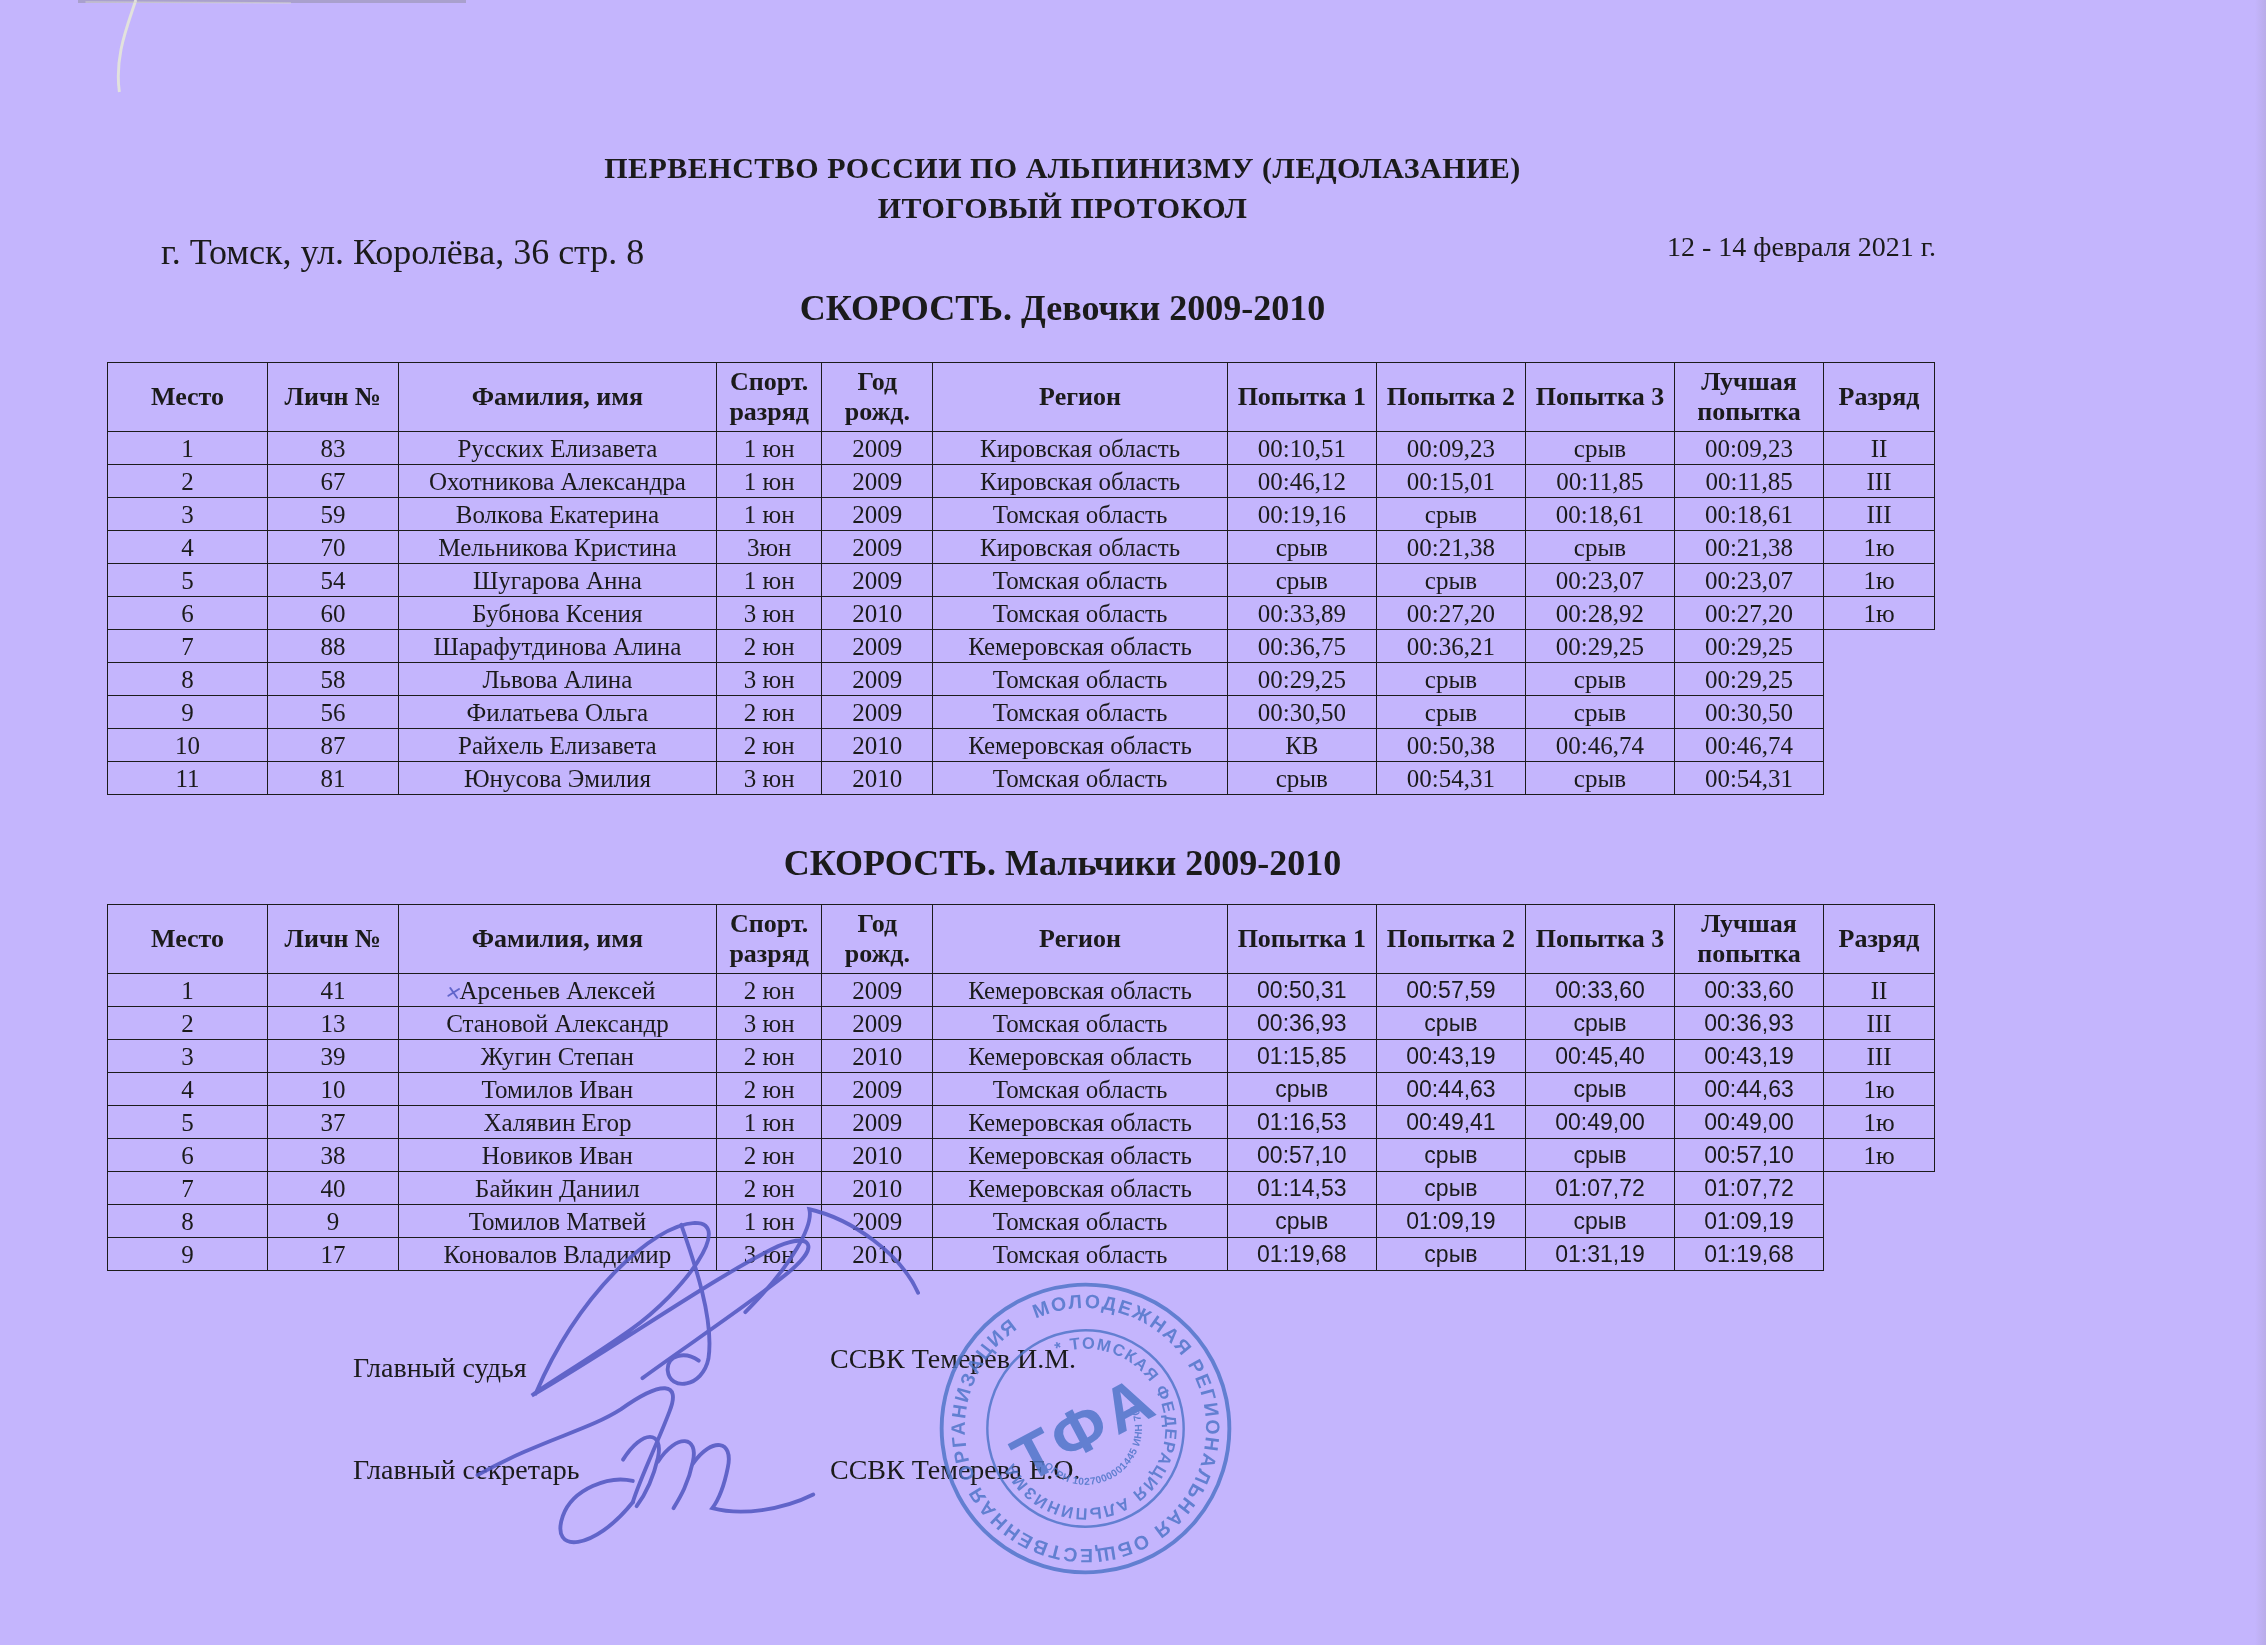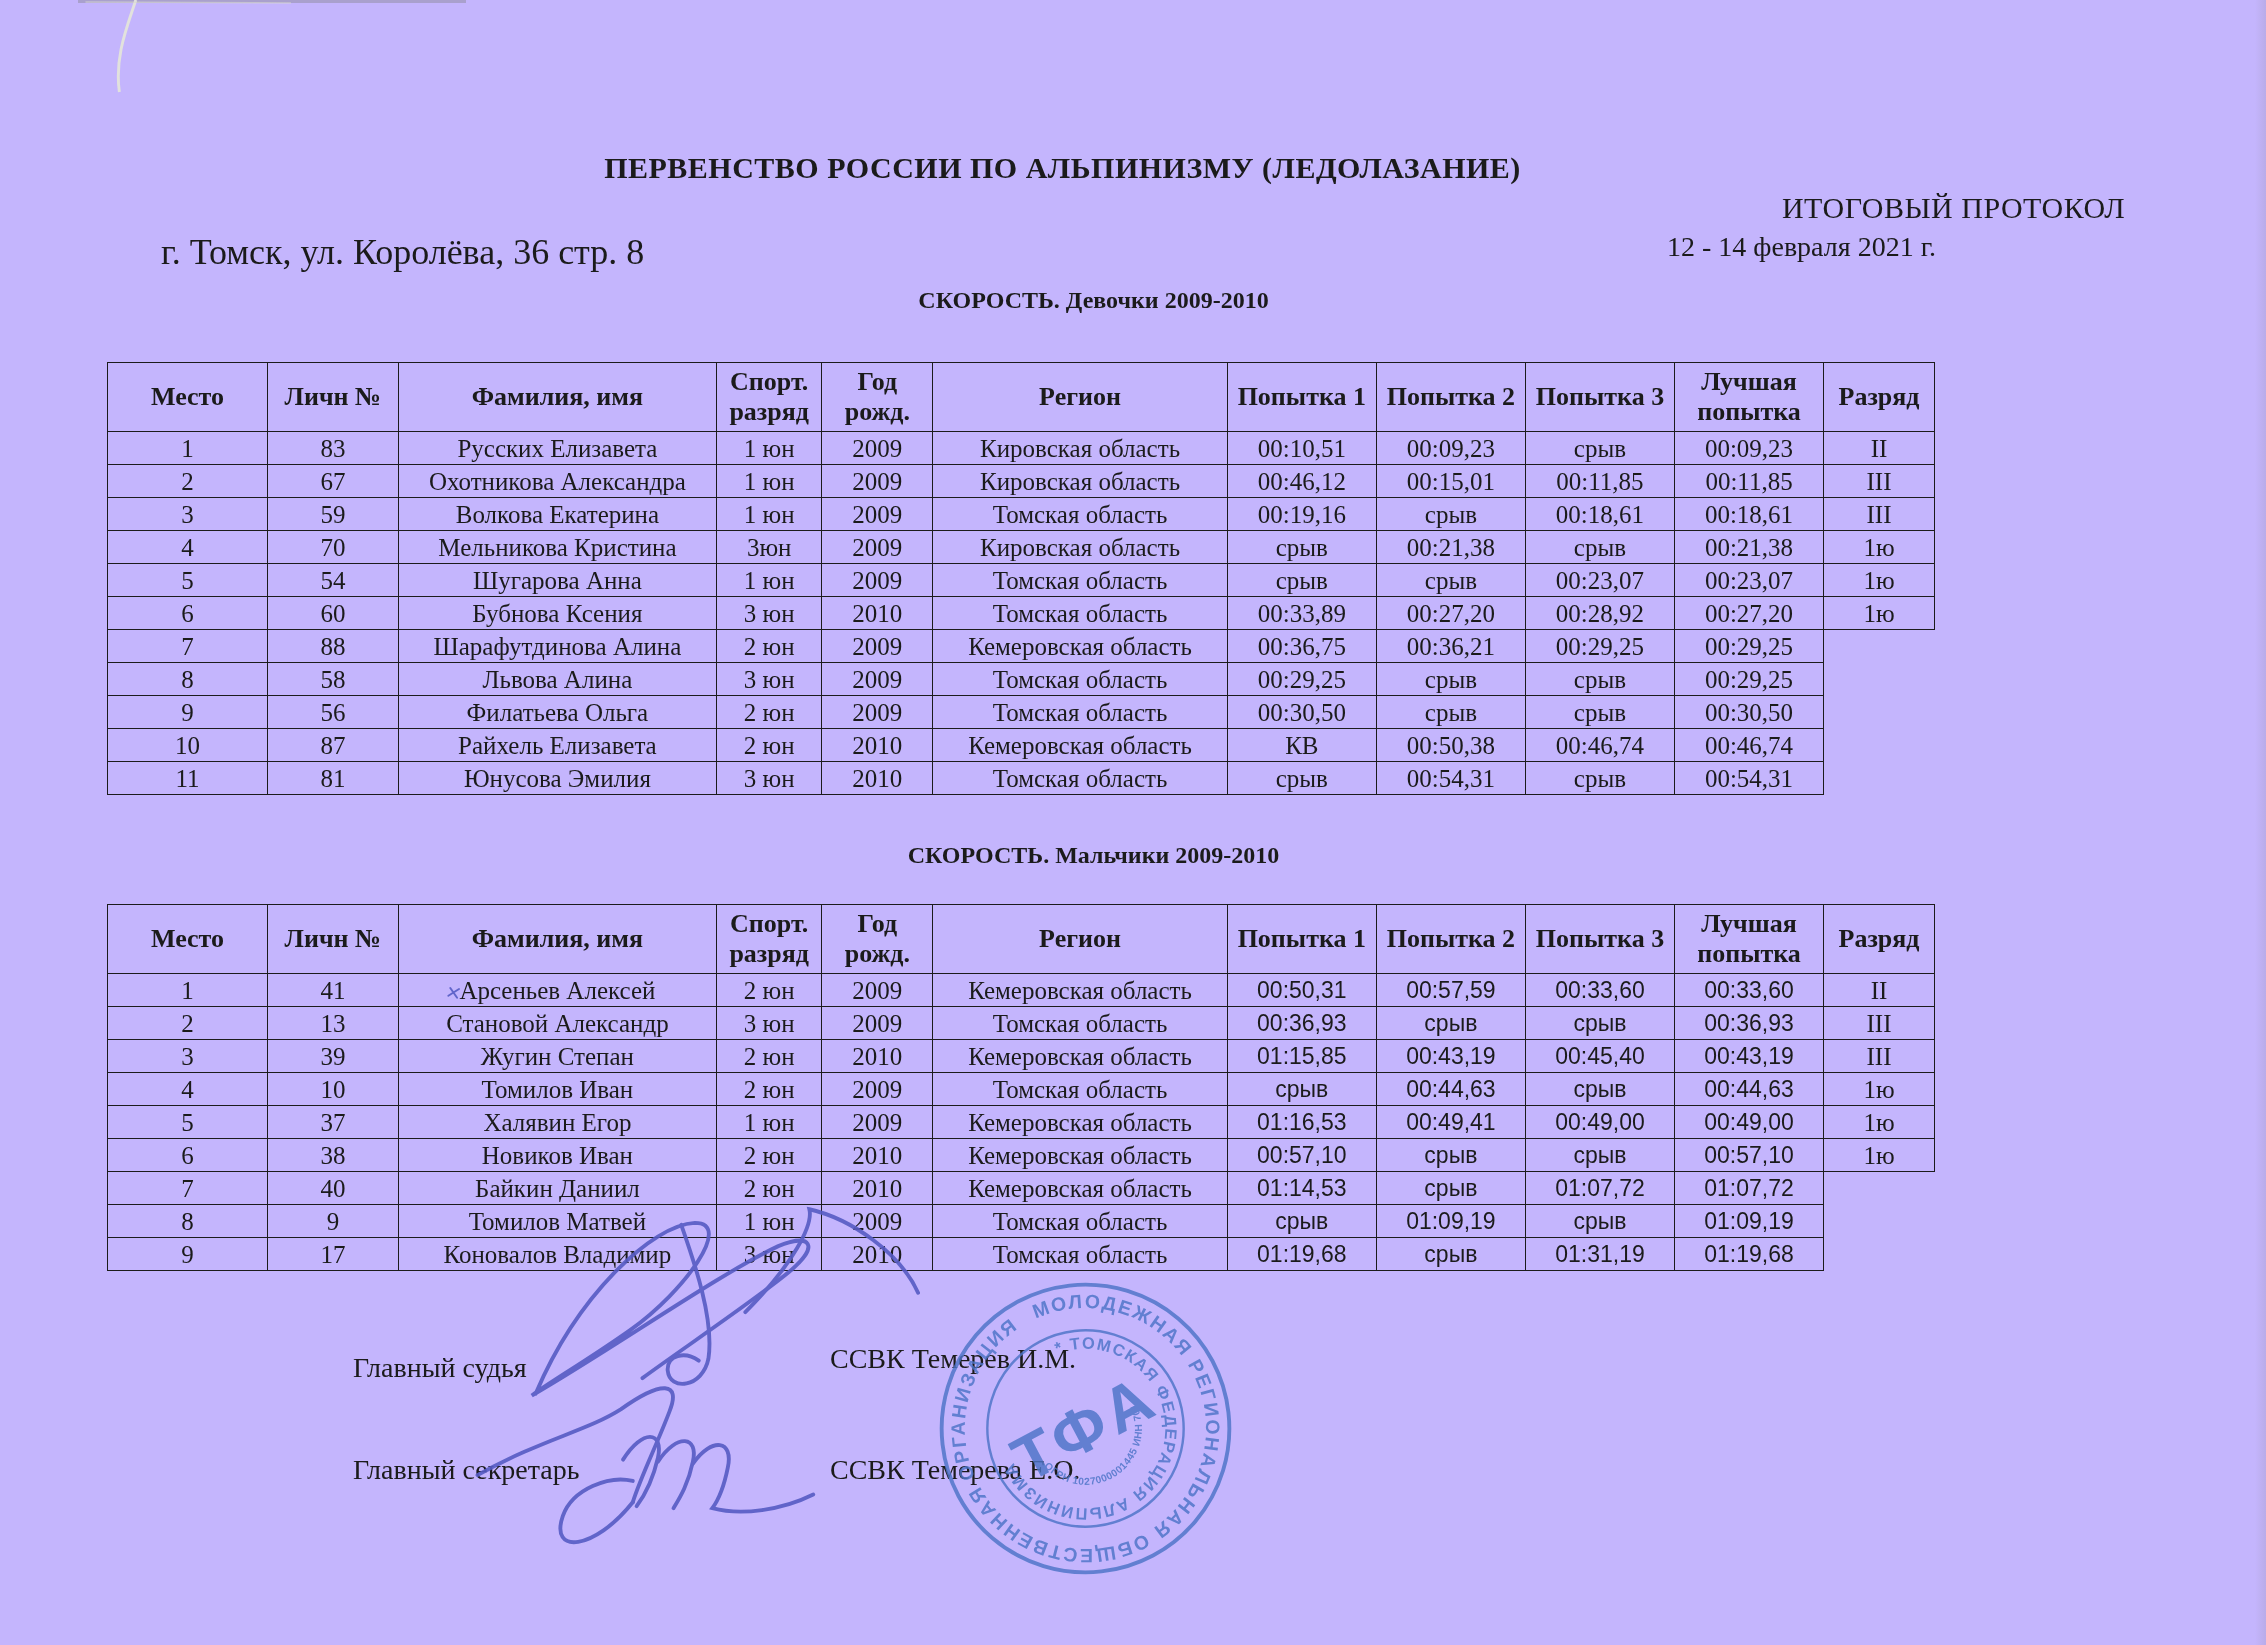--- a/index.html
+++ b/index.html
@@ -11,24 +11,24 @@
     font-family:"Liberation Serif", serif;
     color:#1b1b1b;
   }
   
   .edge-shade{position:absolute;right:0;top:0;width:11.6px;height:100%;
     background:linear-gradient(to right, rgba(0,0,0,0), rgba(120,120,115,.16));}
   .top-shade{position:absolute;left:78px;top:0;width:388px;height:2.9px;background:rgba(120,120,114,.35);}
   
   .center-band{position:absolute;left:0;width:2125px;text-align:center;}
   .doc-title{top:151px;font-size:30px;font-weight:bold;letter-spacing:0.5px;}
-  .doc-subtitle{top:191px;font-size:30px;font-weight:normal;letter-spacing:0.5px;text-align:right;}
+  .doc-subtitle{top:191px;font-size:30px;font-weight:bold;letter-spacing:0.5px;}
   .venue{position:absolute;left:161px;top:231px;font-size:36px;}
   .dates{position:absolute;left:1667px;top:231px;font-size:28px;}
-  .sect-title{position:absolute;font-size:24px;font-weight:bold;padding-left:31px;}
+  .sect-title{position:absolute;font-size:36px;font-weight:bold;}
   .sect-title.girls{top:287px;}
   .sect-title.boys{top:842px;}
   
   .tbl-wrap{position:absolute;left:107px;width:1828px;}
   .tbl-wrap.girls{top:362px;}
   .tbl-wrap.boys{top:904px;}
   table.doc-table{border-collapse:collapse;table-layout:fixed;width:100%;}
   .doc-table th,.doc-table td{
     border:1.9px solid #1c1c1c;
     text-align:center;vertical-align:middle;

